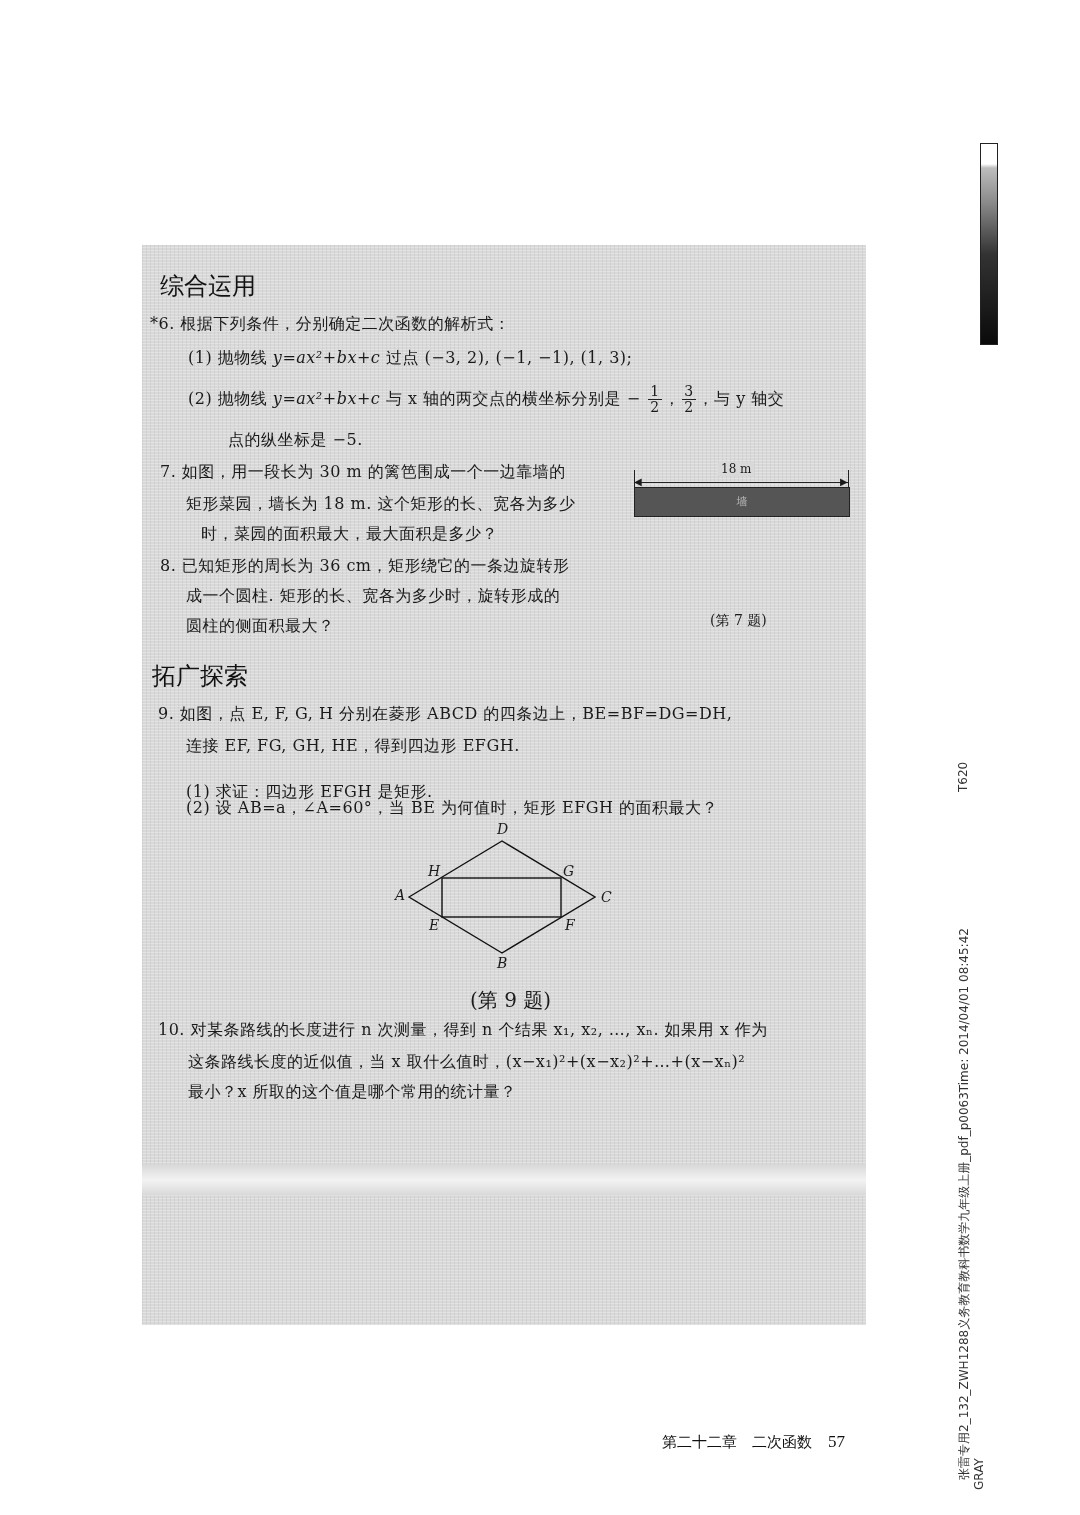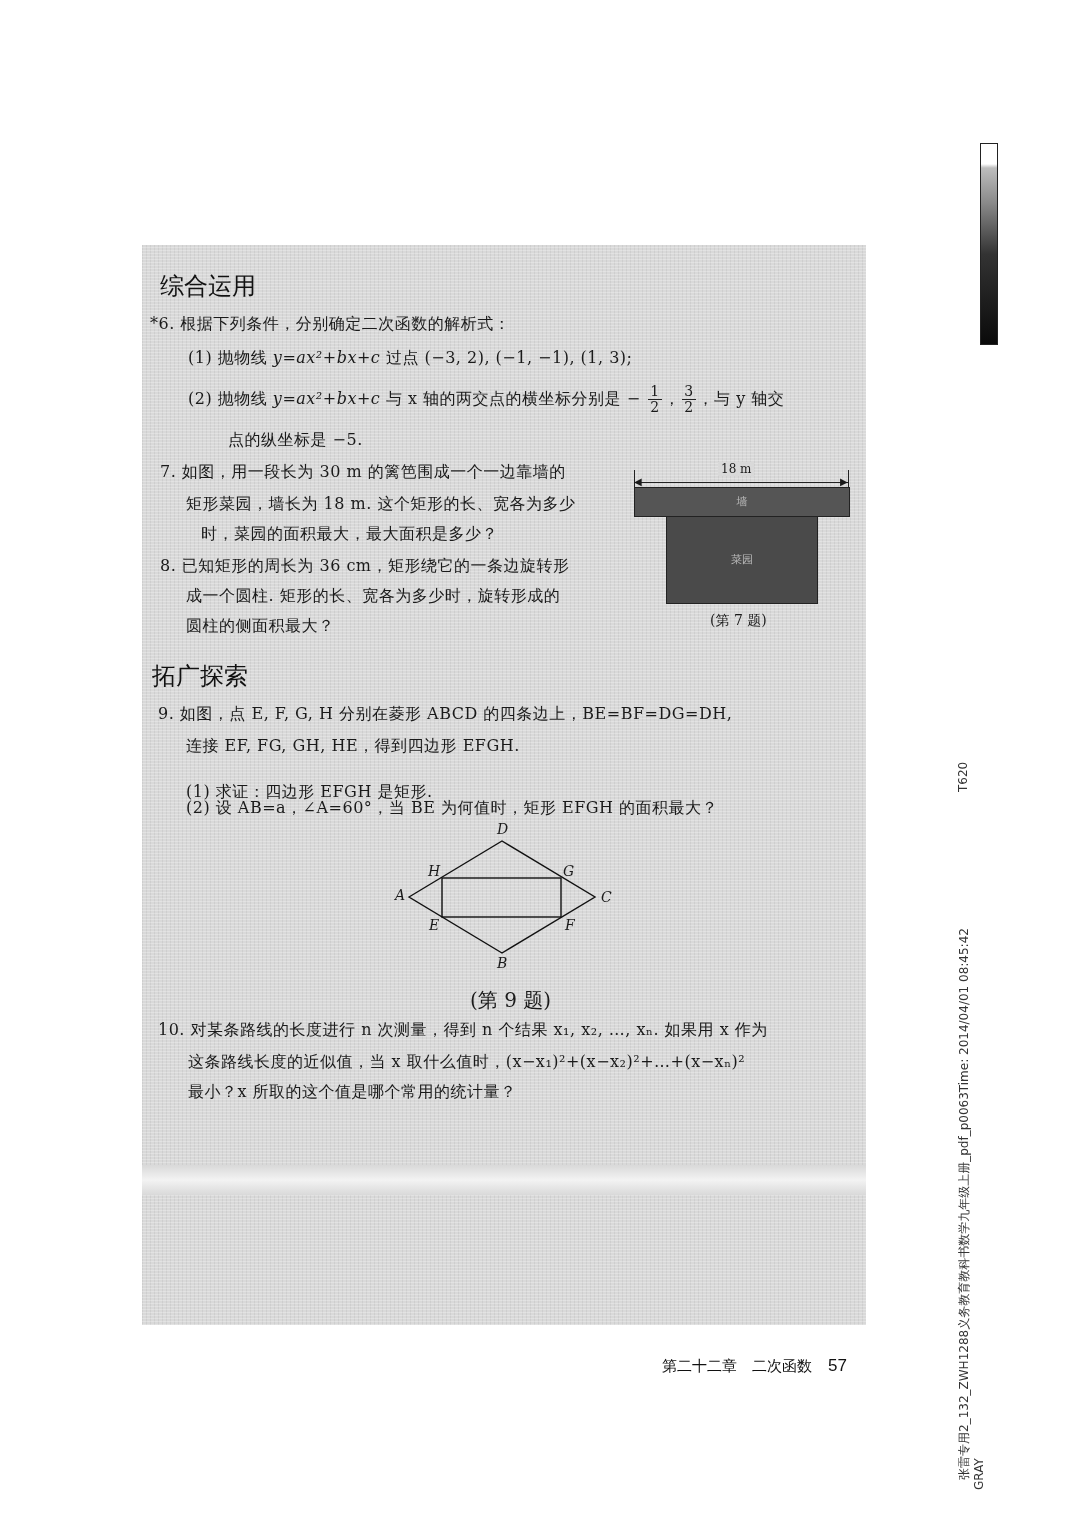--- a/index.html
+++ b/index.html
@@ -57,21 +57,21 @@
     color: #bbb; font-size: 11px; text-align: center; line-height: 86px;
   }
   .fig7 .caption { position: absolute; left: 80px; top: 152px; font-size: 14px; }
 
   
   .fig9 { position: absolute; left: 385px; top: 825px; width: 250px; height: 185px; }
   .fig9 svg { position: absolute; left: 0; top: 0; }
   .fig9 .pt { position: absolute; font-style: italic; font-size: 14px; }
   .fig9 .caption { position: absolute; left: 85px; top: 162px; font-size: 20px; font-style: normal; }
 
-  .footer { position: absolute; left: 662px; top: 1356px; font-family: Liberation Sans, sans-serif; font-size: 15px; color: #111; }
+  .footer { position: absolute; left: 662px; top: 1432px; font-family: Liberation Serif, serif; font-size: 15px; color: #111; }
   .footer .page { margin-left: 16px; font-size: 17px; }
 
   .side-bar {
     position: absolute; left: 980px; top: 143px; width: 16px; height: 200px;
     border: 1px solid #222;
     background: linear-gradient(180deg, #fff 0%, #fff 10%, #bdbdbd 12%, #888 30%, #333 55%, #0a0a0a 100%);
   }
   .vert {
     position: absolute; font-family: "DejaVu Sans", sans-serif; font-size: 12px;
     color: #333; white-space: nowrap; transform-origin: left top; transform: rotate(-90deg);
@@ -115,21 +115,20 @@
 <div class="line" style="left:186px; top:616px;">圆柱的侧面积最大？</div>
 
 <div class="fig7">
   <div class="tick-l"></div>
   <div class="tick-r"></div>
   <div class="dim-line"></div>
   <span class="arrow-l">◀</span>
   <span class="arrow-r">▶</span>
   <span class="dim-label">18 m</span>
   <div class="wall">墙</div>
-  <div class="garden">菜园</div>
   <div class="caption">(第 7 题)</div>
 </div>
 
 <div class="section-title" style="left:152px; top:660px;">拓广探索</div>
 
 <div class="line" style="left:158px; top:704px;">
   <span>9.</span>
   <span>如图，点 E, F, G, H 分别在菱形 ABCD 的四条边上，BE=BF=DG=DH,</span>
 </div>
 <div class="line" style="left:186px; top:736px;">连接 EF, FG, GH, HE，得到四边形 EFGH.</div>

